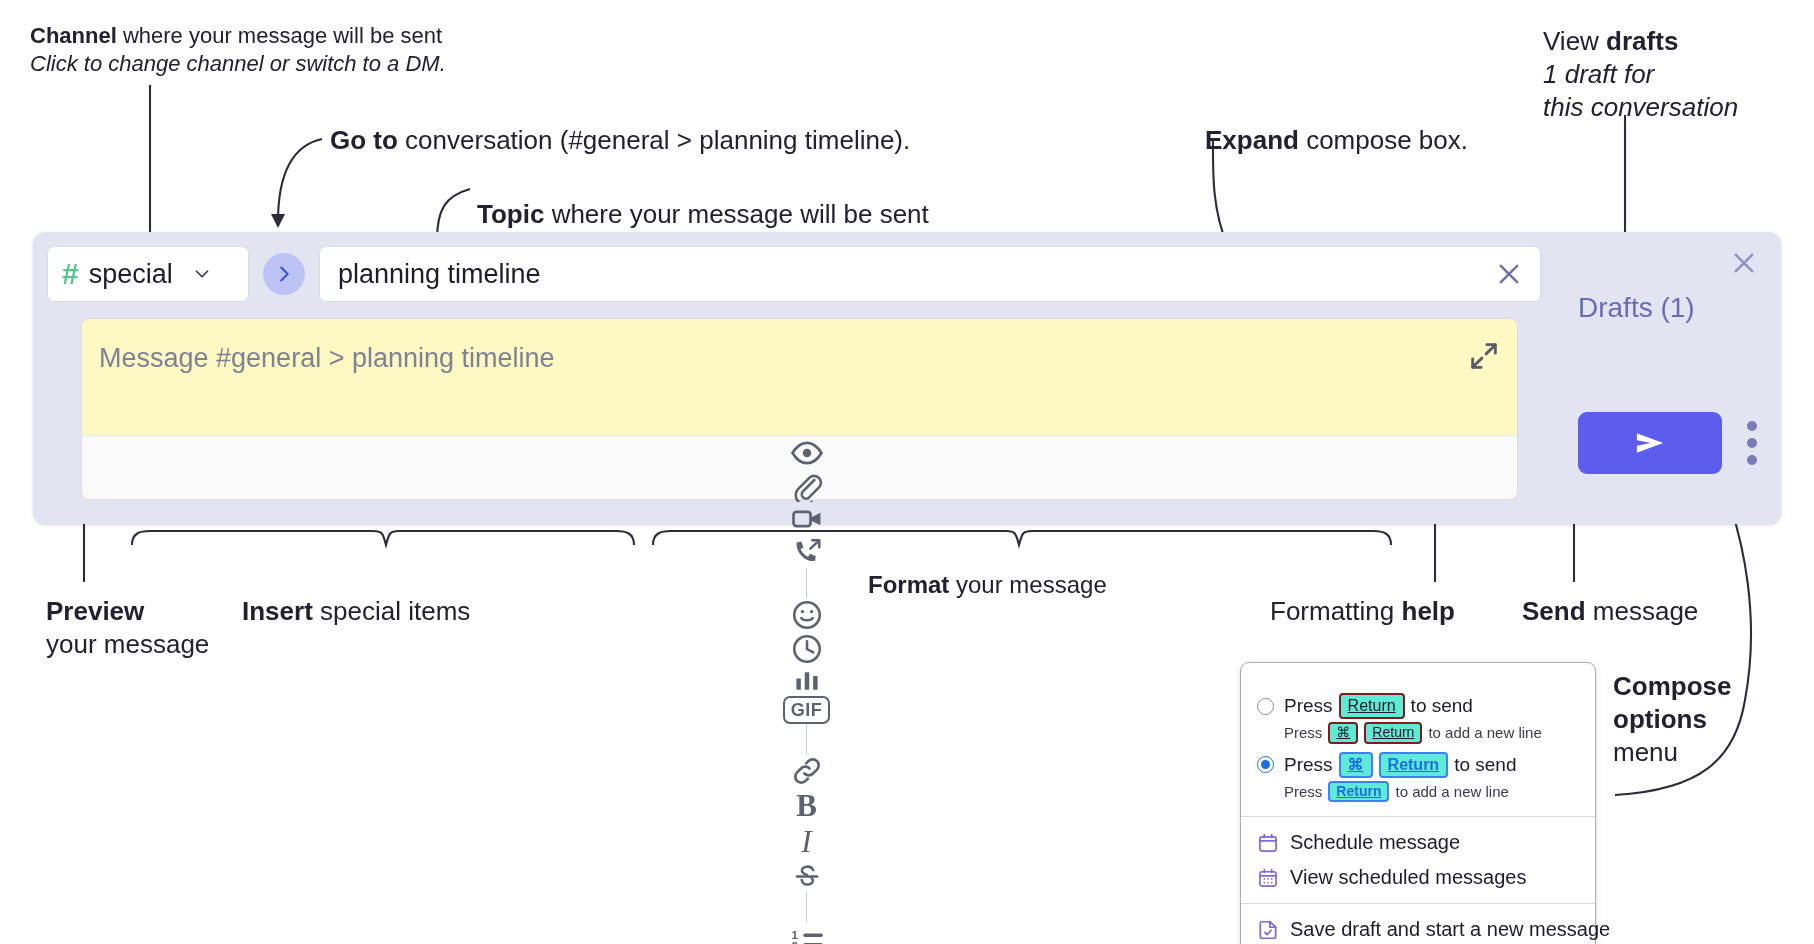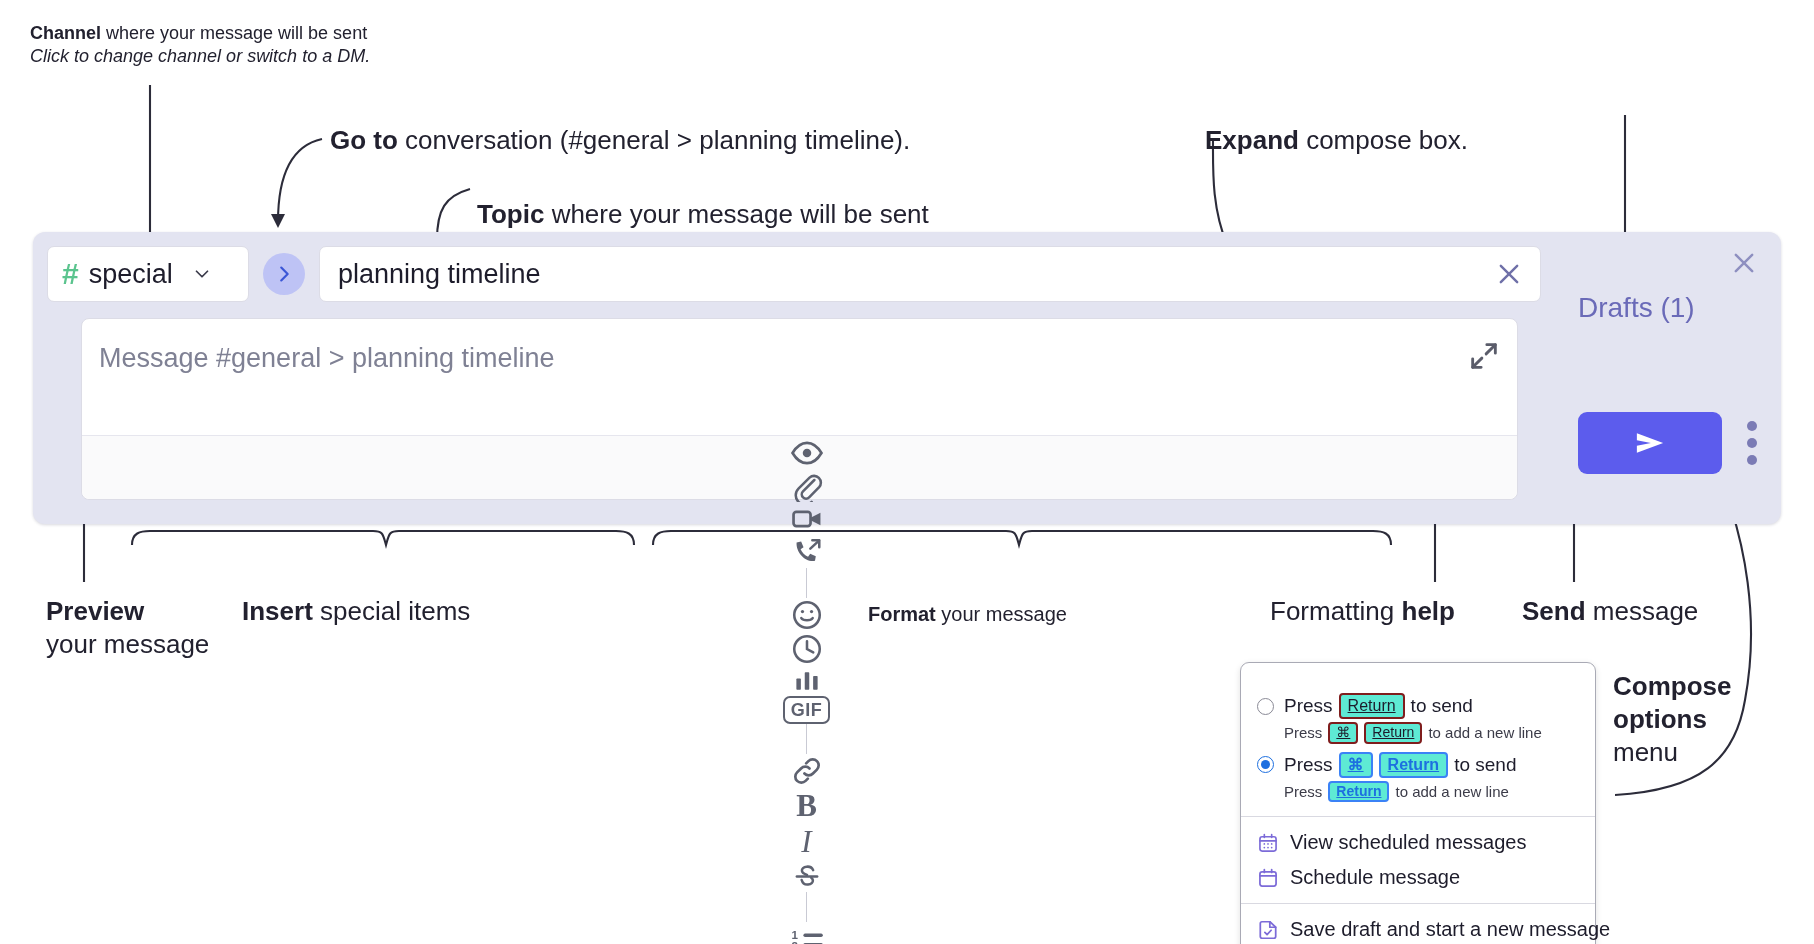--- a/index.html
+++ b/index.html
@@ -12,31 +12,31 @@
     overflow: hidden;
   }
   .stage { position: absolute; inset: 0; }
 
   
   .anno { position: absolute; line-height: 1.26; color: #22212f; }
   .anno b { font-weight: 700; }
   .anno i { font-style: italic; }
   .anno .ln { display: block; white-space: nowrap; }
 
-  .a-channel   { left: 30px;   top: 22px;  font-size: 18px; }
+  .a-channel   { left: 30px;   top: 22px;  font-size: 22px; }
   .a-channel .ln2 { font-style: italic; }
   .a-goto      { left: 330px;  top: 124px; font-size: 26px; }
   .a-topic     { left: 477px;  top: 174px; font-size: 26px; margin-top: 24px; }
   .a-expand    { left: 1205px; top: 124px; font-size: 26px; }
   .a-drafts    { left: 1543px; top: 25px;  font-size: 26px; }
   .a-drafts .ln2, .a-drafts .ln3 { font-style: italic; }
 
   .a-preview   { left: 28px;   top: 595px; font-size: 26px; margin-left: 18px; }
   .a-insert    { left: 242px;  top: 595px; font-size: 26px; }
-  .a-format    { left: 868px;  top: 602px; font-size: 20px; text-align: center; }
+  .a-format    { left: 868px;  top: 570px; font-size: 24px; text-align: center; }
   .a-help      { left: 1270px; top: 595px; font-size: 26px; }
   .a-send      { left: 1522px; top: 595px; font-size: 26px; }
   .a-compose   { left: 1613px; top: 670px; font-size: 26px; font-weight: 700; }
   .a-compose .ln3 { font-weight: 400; }
 
   svg.overlay { position: absolute; inset: 0; width: 1814px; height: 944px; pointer-events: none; }
 
   
   .composer {
     position: absolute; left: 33px; top: 232px;
@@ -77,21 +77,21 @@
     display: flex; align-items: center;
     padding: 0 14px 0 18px; cursor: text;
   }
   .topic-text { font-size: 27px; color: #1d1c2b; flex: 1; }
   .topic-clear { width: 34px; height: 34px; display: flex; align-items: center; justify-content: center; cursor: pointer; }
 
   
   .msgbox {
     position: absolute; left: 48px; top: 86px;
     width: 1437px; height: 182px;
-    background: #ffffff; border: 1px solid #dcdce6; border-radius: 8px;
+    background: #fef9c3; border: 1px solid #dcdce6; border-radius: 8px;
   }
   .placeholder {
     position: absolute; left: 17px; top: 24px;
     font-size: 27px; color: #7f8194; white-space: nowrap;
   }
   .expand-btn { position: absolute; right: 14px; top: 20px; width: 36px; height: 36px; cursor: pointer; }
 
   .toolbar {
     position: absolute; left: 0; right: 0; bottom: 0; height: 64px;
     background: #fafafb;
@@ -211,20 +211,25 @@
   </div>
 
   <div class="anno a-topic">
     <span class="ln"><b>Topic</b><span> where your message will be sent</span></span>
   </div>
 
   <div class="anno a-expand">
     <span class="ln"><b>Expand</b><span> compose box.</span></span>
   </div>
 
+  <div class="anno a-drafts">
+    <span class="ln"><span>View </span><b>drafts</b></span>
+    <span class="ln ln2">1 draft for</span>
+    <span class="ln ln3">this conversation</span>
+  </div>
 
   <div class="composer">
 
     <div class="panel-close">
       <svg width="28" height="28" viewBox="0 0 24 24" fill="none" stroke="#8e8fc0" stroke-width="2.1" stroke-linecap="round">
           <path d="M5 5 L19 19 M19 5 L5 19"></path>
         </svg>
     </div>
 
     <div class="hdr">
@@ -454,49 +459,49 @@
         </span>
       </div>
       <div class="sub-row">
         <span>Press</span>
         <span class="key hl">Return</span>
         <span>to add a new line</span>
       </div>
     </div>
 
     <div class="mdivider"></div>
+
+    <div class="mitem">
+      <span class="mico">
+        <svg width="22" height="22" viewBox="0 0 24 24" fill="none" stroke="currentColor" stroke-width="1.9" stroke-linecap="round">
+            <rect x="3.2" y="5.2" width="17.6" height="15.6" rx="2.4"></rect>
+            <path d="M3.2 9.6 L20.8 9.6"></path>
+            <path d="M8 2.8 L8 6 M16 2.8 L16 6"></path>
+          </svg>
+      </span>
+      <span>Schedule message</span>
+    </div>
 
     <div class="mitem">
       <span class="mico">
         <svg width="22" height="22" viewBox="0 0 24 24" fill="none" stroke="currentColor" stroke-width="1.8" stroke-linecap="round">
             <rect x="3.2" y="5.2" width="17.6" height="15.6" rx="2.4"></rect>
             <path d="M3.2 9.6 L20.8 9.6"></path>
             <path d="M8 2.8 L8 6 M16 2.8 L16 6"></path>
             <circle cx="8" cy="13" r=".95" fill="currentColor" stroke="none"></circle>
             <circle cx="12" cy="13" r=".95" fill="currentColor" stroke="none"></circle>
             <circle cx="16" cy="13" r=".95" fill="currentColor" stroke="none"></circle>
             <circle cx="8" cy="17" r=".95" fill="currentColor" stroke="none"></circle>
             <circle cx="12" cy="17" r=".95" fill="currentColor" stroke="none"></circle>
             <circle cx="16" cy="17" r=".95" fill="currentColor" stroke="none"></circle>
           </svg>
       </span>
       <span>View scheduled messages</span>
     </div>
 
-    <div class="mitem">
-      <span class="mico">
-        <svg width="22" height="22" viewBox="0 0 24 24" fill="none" stroke="currentColor" stroke-width="1.9" stroke-linecap="round">
-            <rect x="3.2" y="5.2" width="17.6" height="15.6" rx="2.4"></rect>
-            <path d="M3.2 9.6 L20.8 9.6"></path>
-            <path d="M8 2.8 L8 6 M16 2.8 L16 6"></path>
-          </svg>
-      </span>
-      <span>Schedule message</span>
-    </div>
-
     <div class="mdivider"></div>
 
     <div class="mitem">
       <span class="mico">
         <svg width="22" height="22" viewBox="0 0 24 24" fill="none" stroke="currentColor" stroke-width="1.9" stroke-linecap="round" stroke-linejoin="round">
             <path d="M14 3 L5.4 3 a1.8 1.8 0 0 0 -1.8 1.8 L3.6 19.2 a1.8 1.8 0 0 0 1.8 1.8 L18.6 21 a1.8 1.8 0 0 0 1.8 -1.8 L20.4 9 Z"></path>
             <path d="M14 3 L14 9 L20.4 9"></path>
             <path d="M8.6 14.6 L11 17 L15.4 12.3"></path>
           </svg>
       </span>

